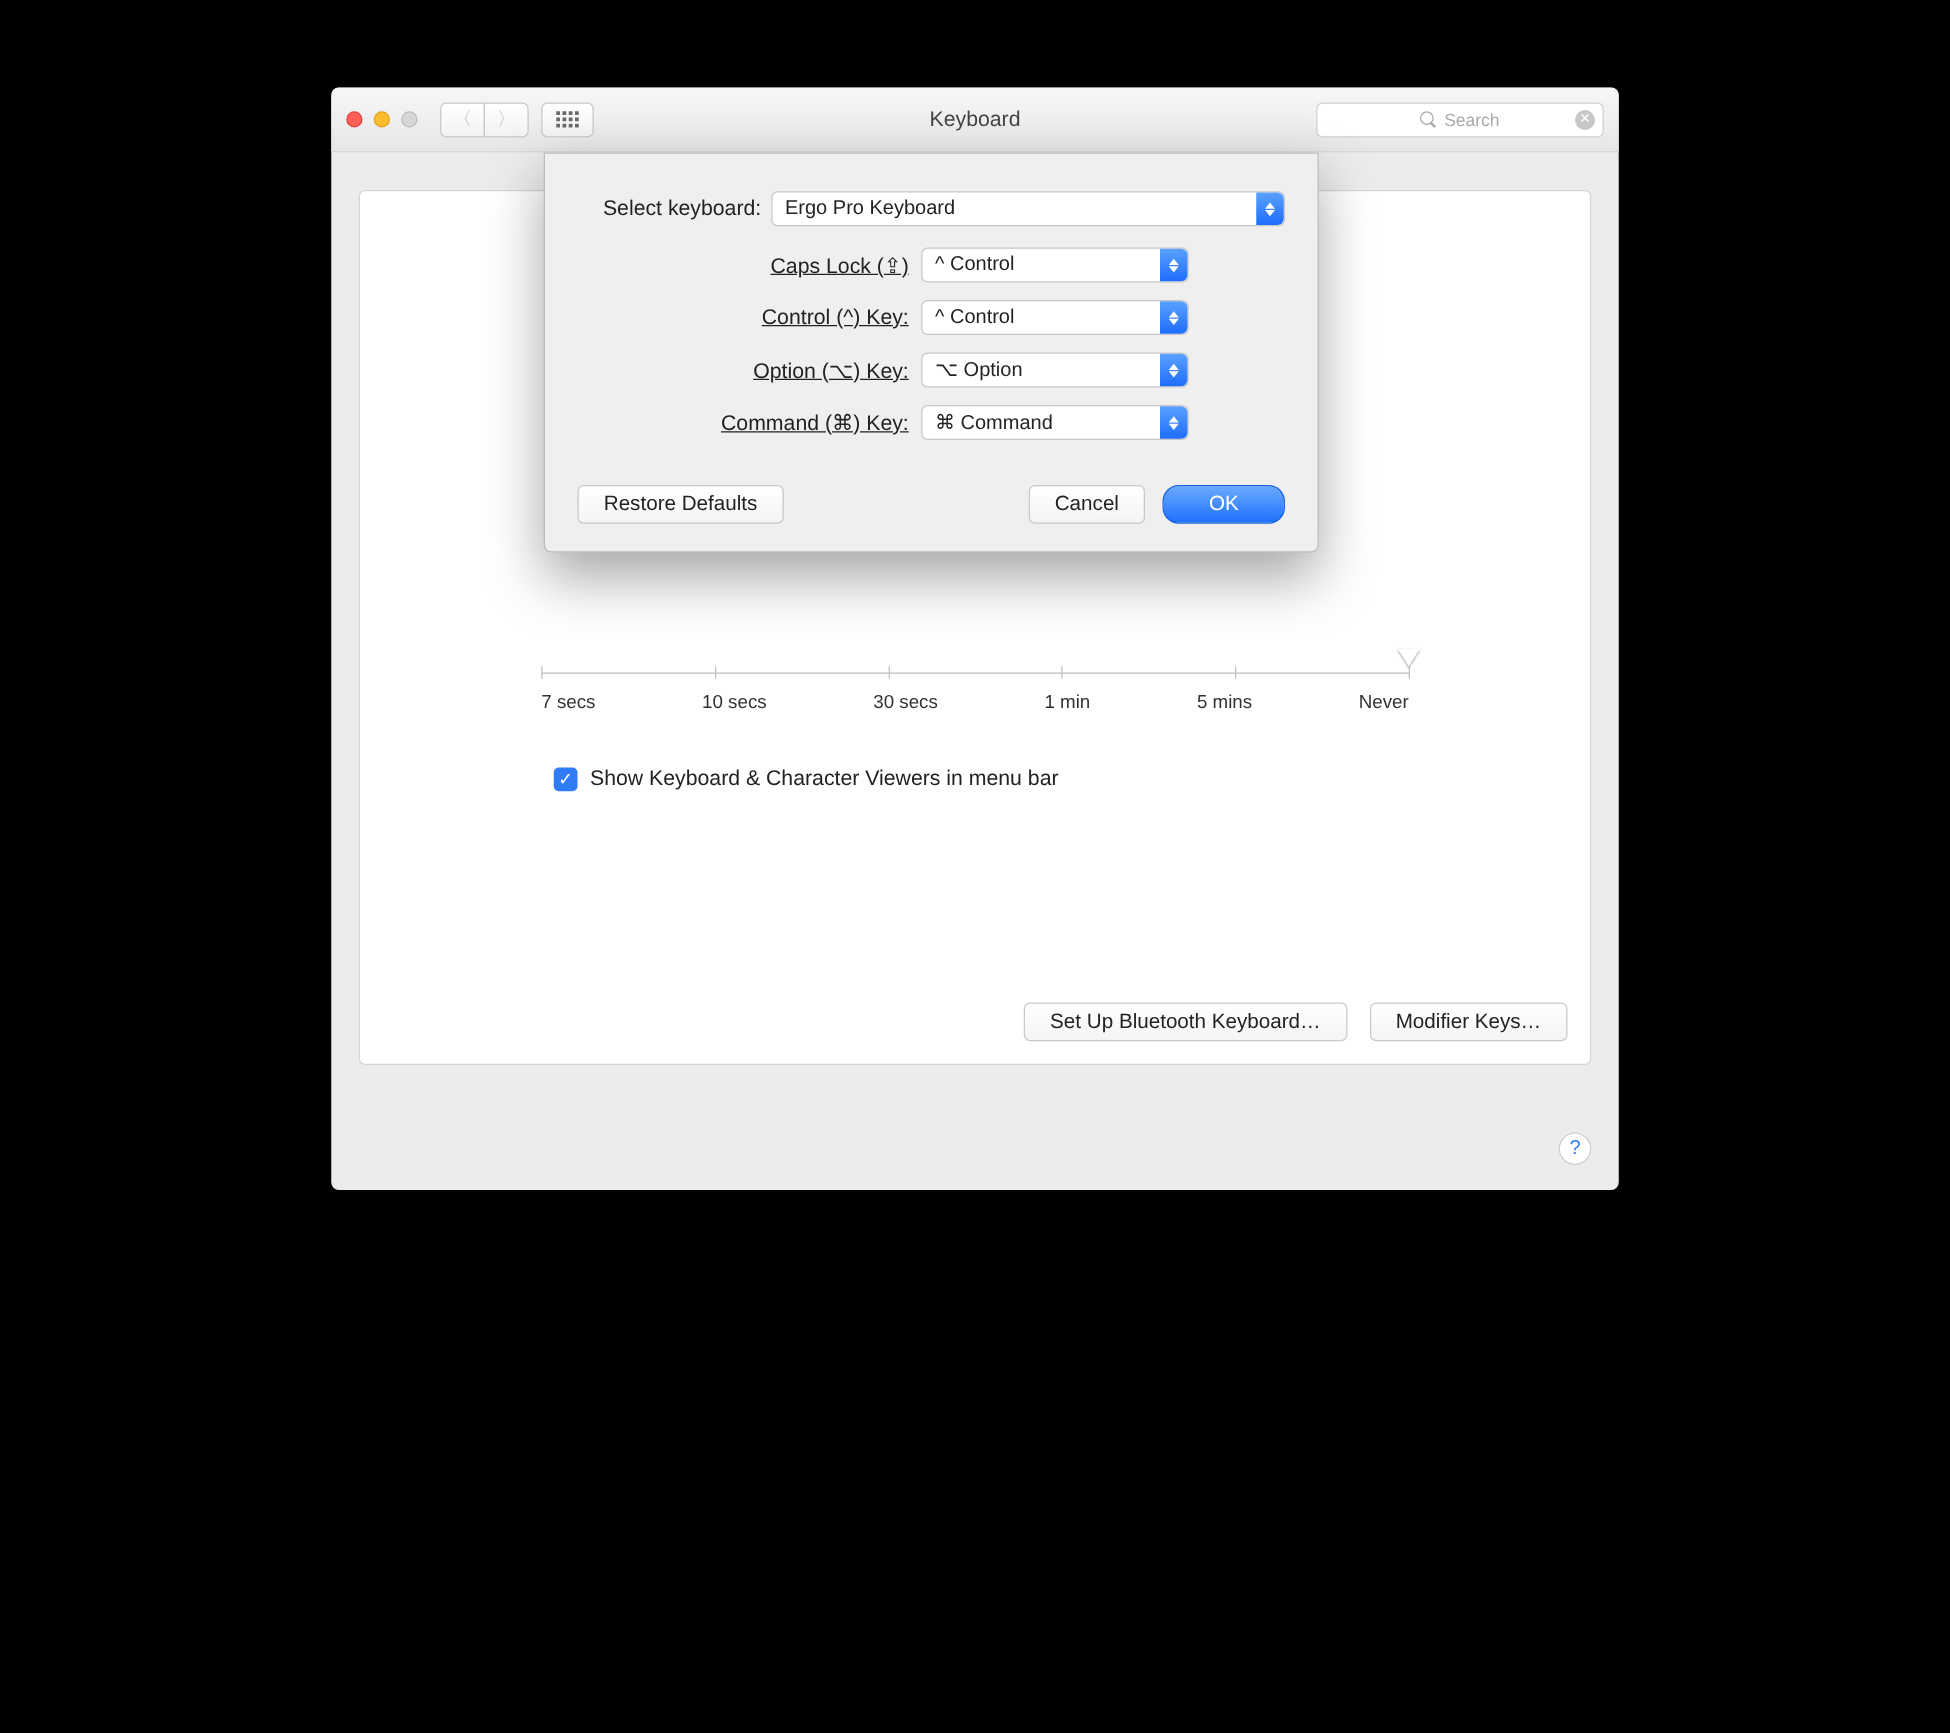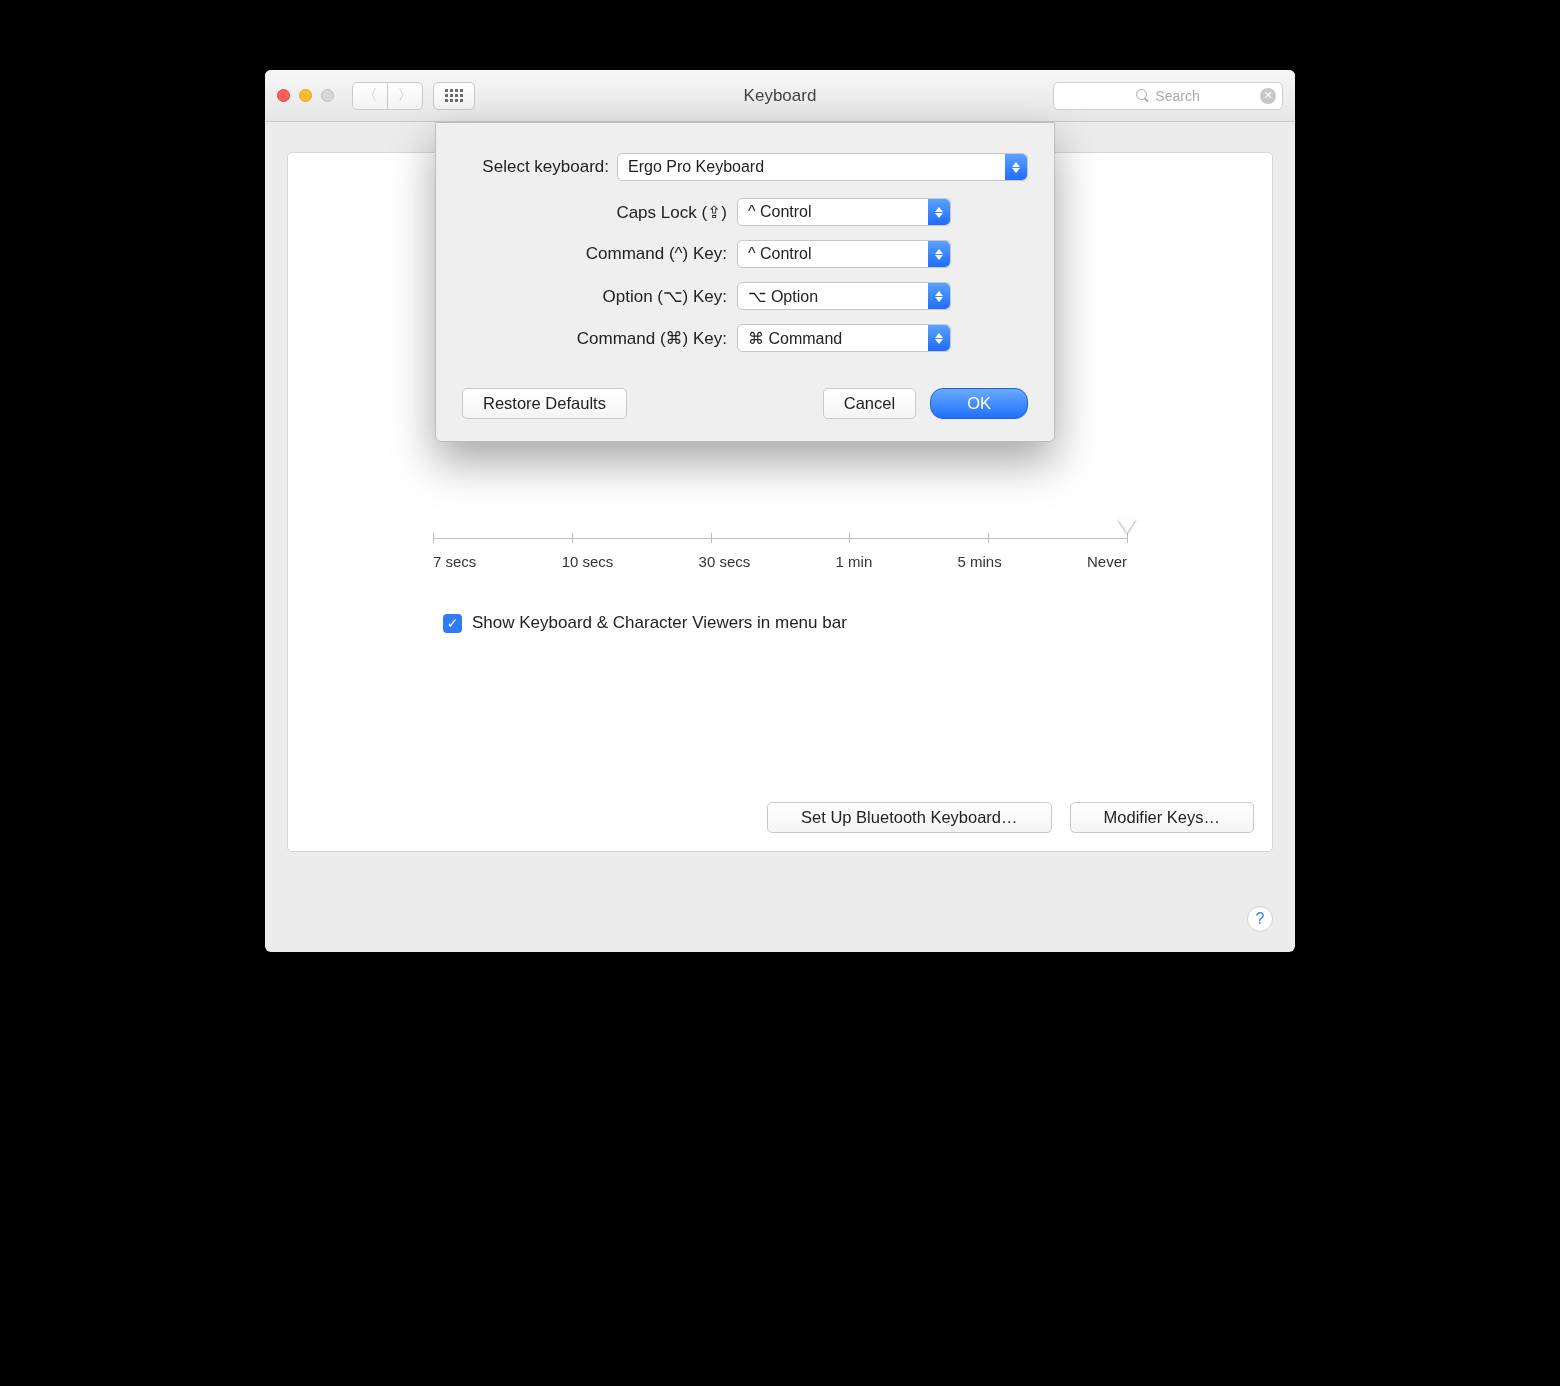--- a/index.html
+++ b/index.html
@@ -115,21 +115,21 @@
     display:flex; align-items:center; justify-content:center;
     color: #fff; font-size: 14px;
   }
 
   .bottom-buttons {
     position: absolute; right: 18px; bottom: 18px; display: flex; gap: 18px;
   }
   .mac-btn {
     background: linear-gradient(#ffffff, #f4f4f4);
     border: 1px solid #c9c9c9; border-radius: 5px;
-    padding: 5px 33px; font-size: 16.5px; color: #222;
+    padding: 5px 20px; font-size: 16.5px; color: #222;
   }
 
   .help-btn {
     position: absolute; right: 22px; bottom: 20px;
     width: 26px; height: 26px; border-radius: 50%;
     background: #fff; border: 1px solid #cfcfcf;
     display:flex; align-items:center; justify-content:center;
     color: #2f7cf6; font-size: 16px; font-weight: 500;
   }
 
@@ -139,21 +139,21 @@
     background: #efefef; border: 1px solid #bdbdbd;
     border-bottom-left-radius: 6px; border-bottom-right-radius: 6px;
     box-shadow: 0 20px 45px rgba(0,0,0,0.35);
     padding: 30px 26px 22px 26px;
   }
 
   .row { display: flex; align-items: center; margin-bottom: 14px; }
   .row.first { margin-bottom: 17px; }
   .label { text-align: right; font-size: 17px; color: #222; }
   .label.lg { width: 155px; padding-right: 8px; }
-  .label.md { width: 275px; padding-right: 10px; }
+  .label.md { width: 275px; padding-right: 10px; text-decoration: underline; }
 
   .select {
     flex: 1; height: 28px;
     background: #fff; border: 1px solid #c7c7c7; border-radius: 5px;
     position: relative; display: flex; align-items: center;
     padding-left: 10px; font-size: 16px; color: #222;
   }
   .select .arrow {
     position: absolute; right: 0; top: 0; bottom: 0; width: 22px;
     background: linear-gradient(#5aa1ff, #1f6dfb);
@@ -289,21 +289,21 @@
 
     <div class="row">
       <div class="label md">Caps Lock (⇪)</div>
       <div class="select sm">
         <span>^ Control</span>
         <div class="arrow"></div>
       </div>
     </div>
 
     <div class="row">
-      <div class="label md">Command (^) Key:</div>
+      <div class="label md">Control (^) Key:</div>
       <div class="select sm">
         <span>^ Control</span>
         <div class="arrow"></div>
       </div>
     </div>
 
     <div class="row">
       <div class="label md">Option (⌥) Key:</div>
       <div class="select sm">
         <span>⌥ Option</span>

